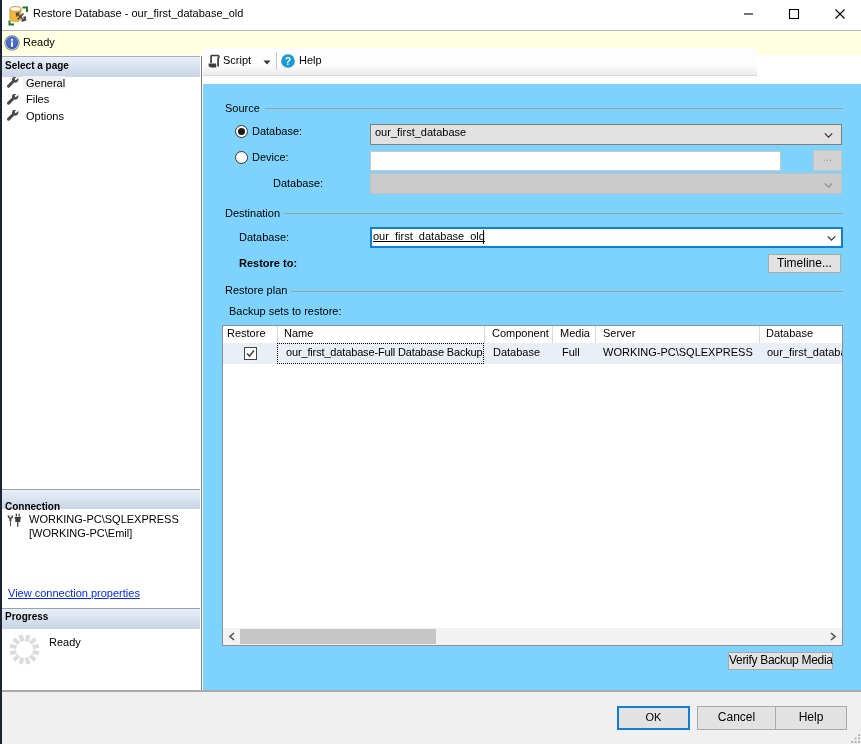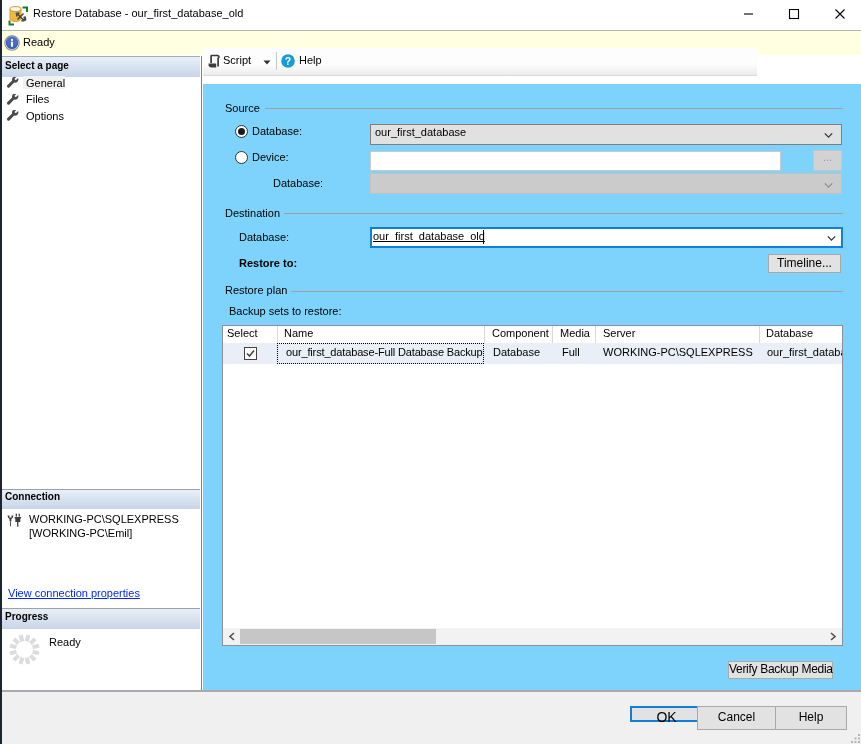--- a/index.html
+++ b/index.html
@@ -57,21 +57,21 @@
       </g>
     </svg>
   <span class="abs" style="left:26px;top:37px;">Files</span>
   <svg class="abs" style="left:7px;top:54px" width="12" height="12" viewBox="0 0 12 12">
       <g transform="translate(12,0) scale(-1,1)">
         <path d="M0.9 1 a3.4 3.4 0 0 0 0.7 3.7 a3.4 3.4 0 0 0 3.2 0.9 l4.8 4.8 a1.5 1.5 0 0 0 2.1-2.1 l-4.8-4.8 a3.4 3.4 0 0 0-0.9-3.2 a3.4 3.4 0 0 0-3.7-0.7 l2.3 2.3 -1.4 1.4 z" fill="#4a4a4a"></path>
       </g>
     </svg>
   <span class="abs" style="left:26px;top:53.5px;">Options</span>
 
-  <div class="hdr" style="top:433px;height:20px;padding-top:1px;border-top:1px solid #98a3af;">Connection</div>
+  <div class="hdr" style="top:433px;height:20px;padding-top:11px;border-top:1px solid #98a3af;">Connection</div>
   <svg class="abs" style="left:7px;top:457px" width="14" height="15" viewBox="0 0 14 15">
     <path d="M0.6 2.6 c0 1.8 0.9 2.9 1.9 3.3 v2.3 h1.9 v-2.3 c1-.4 1.9-1.5 1.9-3.3 h-1.8 v1.9 h-2.1 v-1.9 z M3.1 8.6 h0.9 v4.6 h-0.9 z" fill="#3d3d3d"></path>
     <path d="M8.7 0.8 v2.7 h1.3 v-2.7 z M11.6 0.8 v2.7 h1.3 v-2.7 z M7.6 4 h6.4 v1.4 h-0.7 v3.6 h-1.9 v4.8 h-1.3 v-4.8 h-1.8 v-3.6 h-0.7 z" fill="#3d3d3d"></path>
   </svg>
   <div class="abs" style="left:29px;top:457px;line-height:13.8px;">WORKING-PC\SQLEXPRESS<br>[WORKING-PC\Emil]</div>
   <span class="abs" style="left:8px;top:531px;color:#0026ff;text-decoration:underline;">View connection properties</span>
 
   <div class="hdr" style="top:552px;padding-top:1.5px;border-top:1px solid #98a3af;">Progress</div>
   <svg class="abs" style="left:9px;top:578px" width="31" height="31" viewBox="0 0 31 31">
     <path d="M13.45 0.5 h4.1 v6.6 h-4.1 z" fill="#dcdcdc" transform="rotate(15 15.5 15.5)"></path>
@@ -150,21 +150,21 @@
   <span class="abs" style="left:36px;top:173px;font-weight:bold;">Restore to:</span>
   <div class="btn" style="left:565px;top:170px;width:73px;height:19px;line-height:16px;">Timeline...</div>
 
   <span class="abs" style="left:22px;top:200px;">Restore plan</span>
   <div class="grpline" style="left:88px;top:207px;width:552px;"></div>
   <span class="abs" style="left:26px;top:221px;">Backup sets to restore:</span>
 
   <div class="abs" style="left:19px;top:241px;width:621px;height:321px;background:#fff;border:1px solid #8a8f98;overflow:hidden;">
 
     <div class="abs" style="left:0;top:0;width:619px;height:17px;background:#fff;"></div>
-    <span class="abs" style="left:4px;top:1px;">Select</span>
+    <span class="abs" style="left:4px;top:1px;">Restore</span>
     <span class="abs" style="left:61px;top:1px;">Name</span>
     <span class="abs" style="left:269px;top:1px;">Component</span>
     <span class="abs" style="left:337px;top:1px;">Media</span>
     <span class="abs" style="left:380px;top:1px;">Server</span>
     <span class="abs" style="left:543px;top:1px;">Database</span>
 
     <div class="abs" style="left:54px;top:0;width:1px;height:17px;background:#d9d9d9;"></div>
     <div class="abs" style="left:261px;top:0;width:1px;height:17px;background:#d9d9d9;"></div>
     <div class="abs" style="left:329px;top:0;width:1px;height:17px;background:#d9d9d9;"></div>
     <div class="abs" style="left:372px;top:0;width:1px;height:17px;background:#d9d9d9;"></div>
@@ -187,25 +187,25 @@
       <svg class="abs" style="left:5px;top:4px" width="8" height="9" viewBox="0 0 8 9">
           <path d="M6 1 L2 4.5 L6 8" stroke="#505050" stroke-width="1.6" fill="none"></path>
         </svg>
       <div class="abs" style="left:17px;top:1px;width:196px;height:15px;background:#c6c6c6;"></div>
       <svg class="abs" style="right:5px;top:4px" width="8" height="9" viewBox="0 0 8 9">
           <path d="M2 1 L6 4.5 L2 8" stroke="#505050" stroke-width="1.6" fill="none"></path>
         </svg>
     </div>
   </div>
 
-  <div class="btn" style="left:525px;top:568px;width:105px;height:18px;line-height:15px;white-space:nowrap;letter-spacing:-0.3px;margin-top:9px;">Verify Backup Media</div>
+  <div class="btn" style="left:525px;top:568px;width:105px;height:18px;line-height:15px;white-space:nowrap;letter-spacing:-0.3px;">Verify Backup Media</div>
 </div>
 
 <div class="abs" style="left:0;top:690px;width:861px;height:54px;background:#f0f0f0;border-top:2px solid #a9a9b0;">
-  <div class="btn" style="left:630px;top:14px;width:73px;height:16px;line-height:19px;border:2px solid #0f7fd7;font-size:14px;">OK</div>
+  <div class="btn" style="left:617px;top:14px;width:73px;height:24px;line-height:19px;border:2px solid #0f7fd7;font-size:11px;">OK</div>
   <div class="btn" style="left:697px;top:14px;width:79px;height:24px;line-height:21px;">Cancel</div>
   <div class="btn" style="left:775px;top:14px;width:72px;height:24px;line-height:21px;">Help</div>
   <svg class="abs" style="left:851px;top:42px" width="10" height="10" viewBox="0 0 10 10">
     <g fill="#b5b5b5">
         <rect x="7" y="0" width="2" height="2"></rect>
         <rect x="7" y="3.5" width="2" height="2"></rect>
         <rect x="3.5" y="3.5" width="2" height="2"></rect>
         <rect x="7" y="7" width="2" height="2"></rect>
         <rect x="3.5" y="7" width="2" height="2"></rect>
         <rect x="0" y="7" width="2" height="2"></rect>

